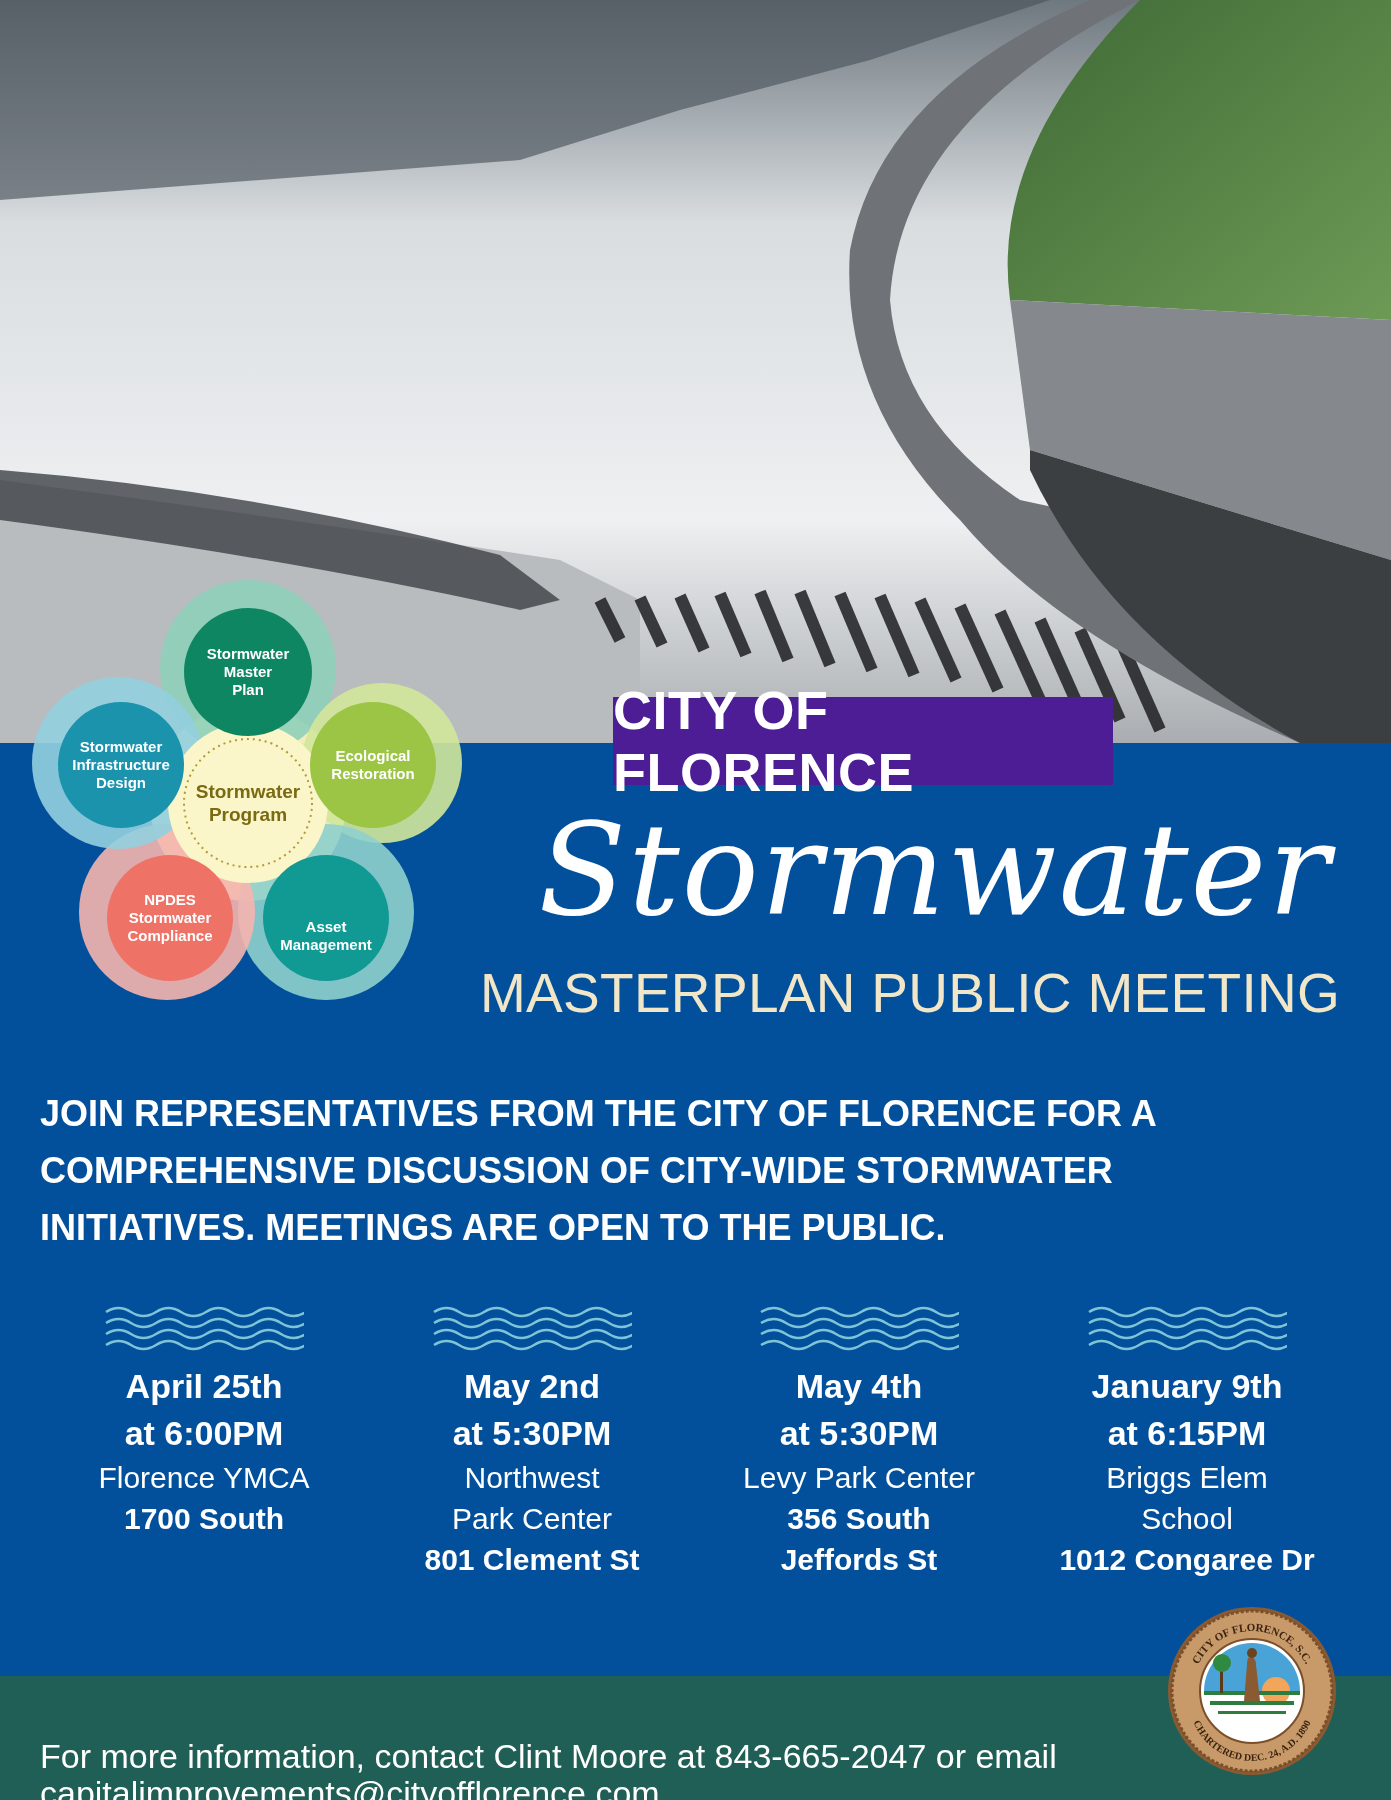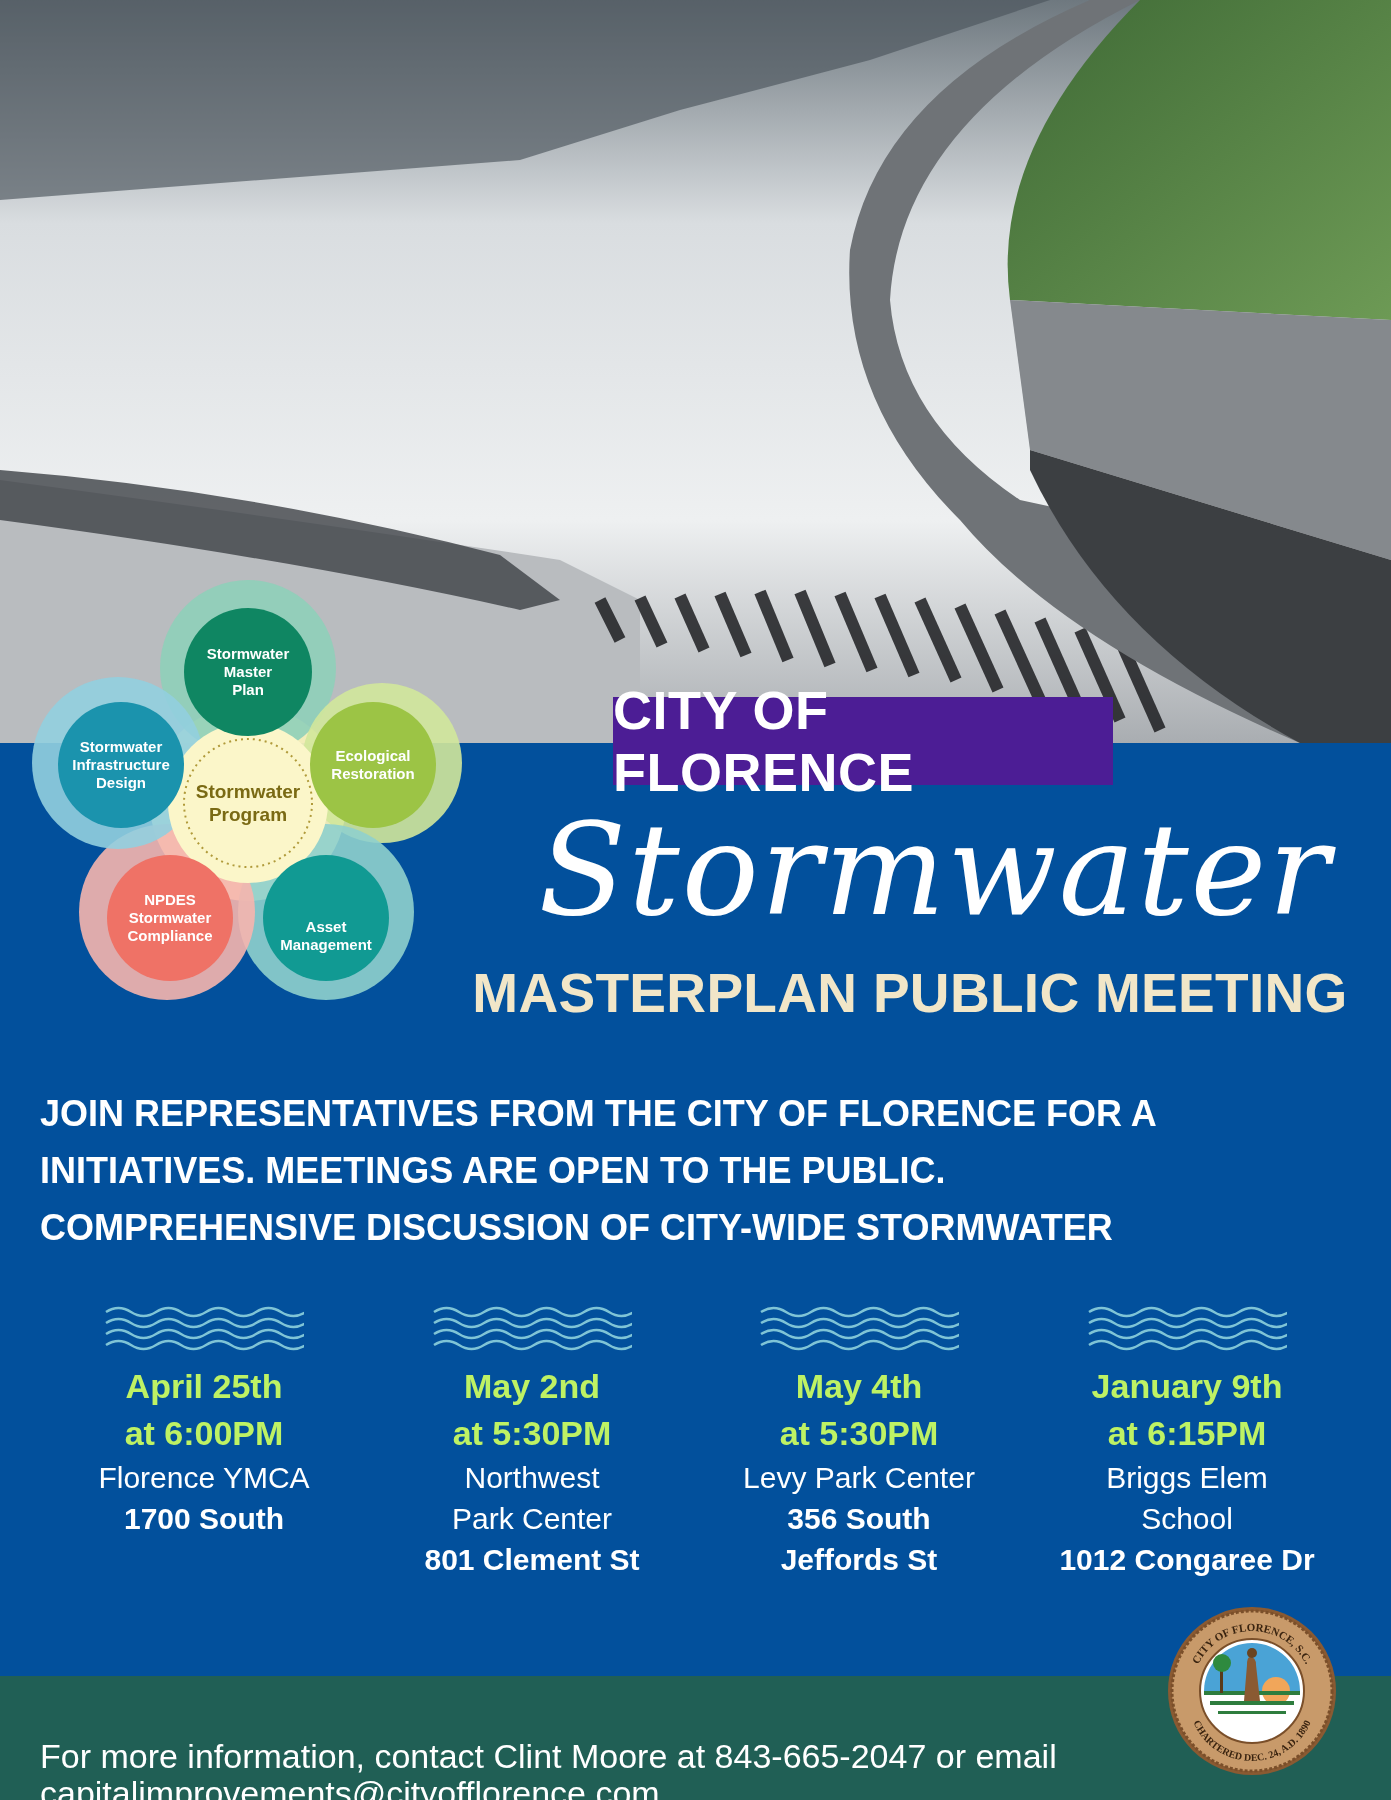--- a/index.html
+++ b/index.html
@@ -6,27 +6,27 @@
   body{width:1391px;height:1800px;position:relative;overflow:hidden;background:#02509c;font-family:"Liberation Sans",sans-serif;}
   .photo{position:absolute;left:0;top:0;width:1391px;height:743px;overflow:hidden;
     background:linear-gradient(180deg,#5f6a72 0%,#8f989e 18%,#c9cdd1 38%,#d9dcdf 55%,#b8bcc0 70%,#8d9196 85%,#6e7277 100%);}
   .photo svg{position:absolute;left:0;top:0;}
   .band{position:absolute;left:0;top:743px;width:1391px;height:933px;background:#02509c;}
   .footer{position:absolute;left:0;top:1676px;width:1391px;height:124px;background:#205f55;}
   .city-box{position:absolute;left:613px;top:697px;width:500px;height:88px;background:#4c1d95;
     color:#fff;font-weight:bold;font-size:54px;display:flex;align-items:center;justify-content:center;letter-spacing:0.5px;}
   .script{position:absolute;left:500px;top:795px;width:870px;text-align:center;color:#fff;
     font-family:"DejaVu Serif","Liberation Serif",serif;font-style:italic;font-size:128px;line-height:150px;letter-spacing:2px;}
-  .sub{position:absolute;left:440px;top:958px;width:940px;text-align:center;color:#f1e6c8;font-weight:bold;
+  .sub{position:absolute;left:440px;top:958px;width:940px;text-align:center;color:#f1e6c8;font-weight:normal;
     font-size:55px;line-height:70px;letter-spacing:0.3px;}
   .intro{position:absolute;left:40px;top:1085px;width:1311px;text-align:left;color:#fff;font-weight:bold;
     font-size:36px;line-height:57px;}
   .event{position:absolute;top:1305px;width:300px;text-align:center;}
   .event svg{display:block;margin:0 auto 12px auto;}
-  .e-date,.e-time{color:#bef264;font-weight:bold;font-size:34px;line-height:47px;}
+  .e-date,.e-time{color:#ffffff;font-weight:bold;font-size:34px;line-height:47px;}
   .e-venue{color:#fff;font-size:30px;line-height:41px;}
   .e-addr{color:#fff;font-weight:bold;font-size:30px;line-height:41px;}
   .contact{position:absolute;left:40px;top:1738px;color:#fff;font-size:34px;line-height:37px;}
   .seal{position:absolute;left:1166px;top:1605px;}
   .diagram{position:absolute;left:0;top:0;}
   .c-label{position:absolute;color:#fff;font-weight:bold;font-size:15px;line-height:18px;text-align:center;transform:translate(-50%,-50%);}
   .c-center{position:absolute;color:#7a6a14;font-weight:bold;font-size:19px;line-height:23px;text-align:center;transform:translate(-50%,-50%);}
 </style>
 </head>
 <body>
@@ -120,22 +120,22 @@
     <div>Design</div>
   </div>
 </div>
 
 <div class="city-box">CITY OF FLORENCE</div>
 <div class="script">Stormwater</div>
 <div class="sub">MASTERPLAN PUBLIC MEETING</div>
 
 <div class="intro">
   <div>JOIN REPRESENTATIVES FROM THE CITY OF FLORENCE FOR A</div>
+  <div>COMPREHENSIVE DISCUSSION OF CITY-WIDE STORMWATER</div>
   <div>INITIATIVES. MEETINGS ARE OPEN TO THE PUBLIC.</div>
-  <div>COMPREHENSIVE DISCUSSION OF CITY-WIDE STORMWATER</div>
 </div>
 
 <div class="event" style="left:54px;">
   <svg width="200" height="46" viewBox="0 0 200 46">
     <g fill="none" stroke="#7fc4d6" stroke-width="2.5">
       <path d="M2 7 q12.5 -8 25 0 t25 0 t25 0 t25 0 t25 0 t25 0 t25 0 t25 0"></path>
       <path d="M2 18 q12.5 -8 25 0 t25 0 t25 0 t25 0 t25 0 t25 0 t25 0 t25 0"></path>
       <path d="M2 29 q12.5 -8 25 0 t25 0 t25 0 t25 0 t25 0 t25 0 t25 0 t25 0"></path>
       <path d="M2 40 q12.5 -8 25 0 t25 0 t25 0 t25 0 t25 0 t25 0 t25 0 t25 0"></path>
     </g>

